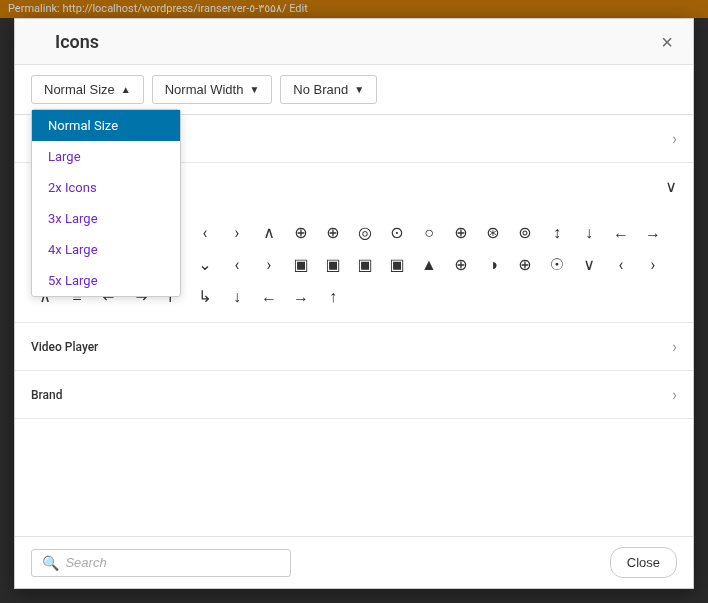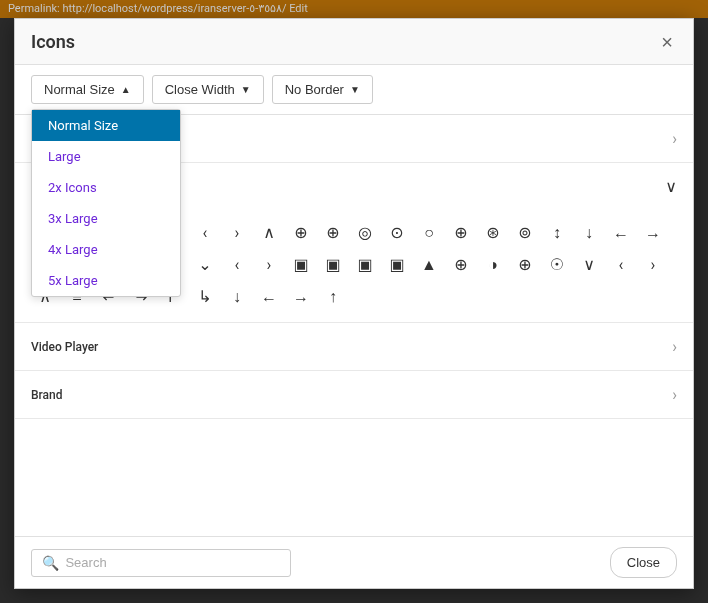--- a/index.html
+++ b/index.html
@@ -51,20 +51,21 @@
       align-items: center;
       justify-content: space-between;
       padding: 12px 16px;
       border-bottom: 1px solid #e0e0e0;
       background: #f9f9f9;
     }
     .modal-title {
       font-size: 18px;
       font-weight: 600;
       color: #333;
+      margin-left: 24px;
     }
     .close-btn {
       background: none;
       border: none;
       font-size: 20px;
       color: #666;
       cursor: pointer;
       line-height: 1;
       padding: 0 4px;
     }
@@ -187,20 +188,21 @@
     .search-icon-sym {
       color: #aaa;
       font-size: 14px;
     }
     .search-input {
       border: none;
       outline: none;
       font-size: 13px;
       color: #333;
       width: 100%;
+      font-style: italic;
     }
     .search-input::placeholder { color: #aaa; }
     .close-footer-btn {
       padding: 7px 16px;
       background: #fff;
       border: 1px solid #ccc;
       border-radius: 13px;
       font-size: 13px;
       cursor: pointer;
       color: #333;
@@ -222,25 +224,25 @@
       <span class="modal-title">Icons</span>
       <button class="close-btn">×</button>
     </div>
 
     <div class="modal-toolbar">
       <button class="dropdown-btn">
         <span>Normal Size</span>
         <span class="arrow">▲</span>
       </button>
       <button class="dropdown-btn">
-        <span>Close Width</span>
+        <span>Normal Width</span>
         <span class="arrow">▼</span>
       </button>
       <button class="dropdown-btn">
-        <span>No Border</span>
+        <span>No Brand</span>
         <span class="arrow">▼</span>
       </button>
 
       <div class="dropdown-menu">
         <div class="dropdown-item active">Normal Size</div>
         <div class="dropdown-item">Large</div>
         <div class="dropdown-item">2x Icons</div>
         <div class="dropdown-item">3x Large</div>
         <div class="dropdown-item">4x Large</div>
         <div class="dropdown-item">5x Large</div>

